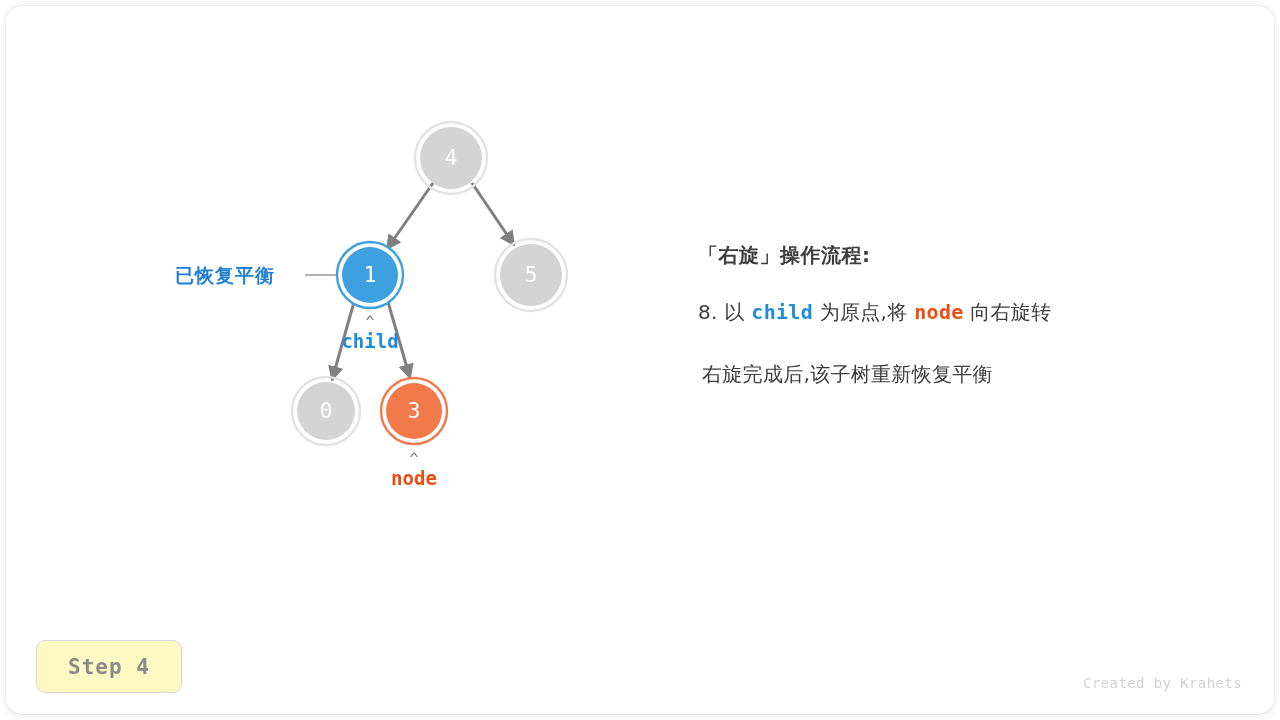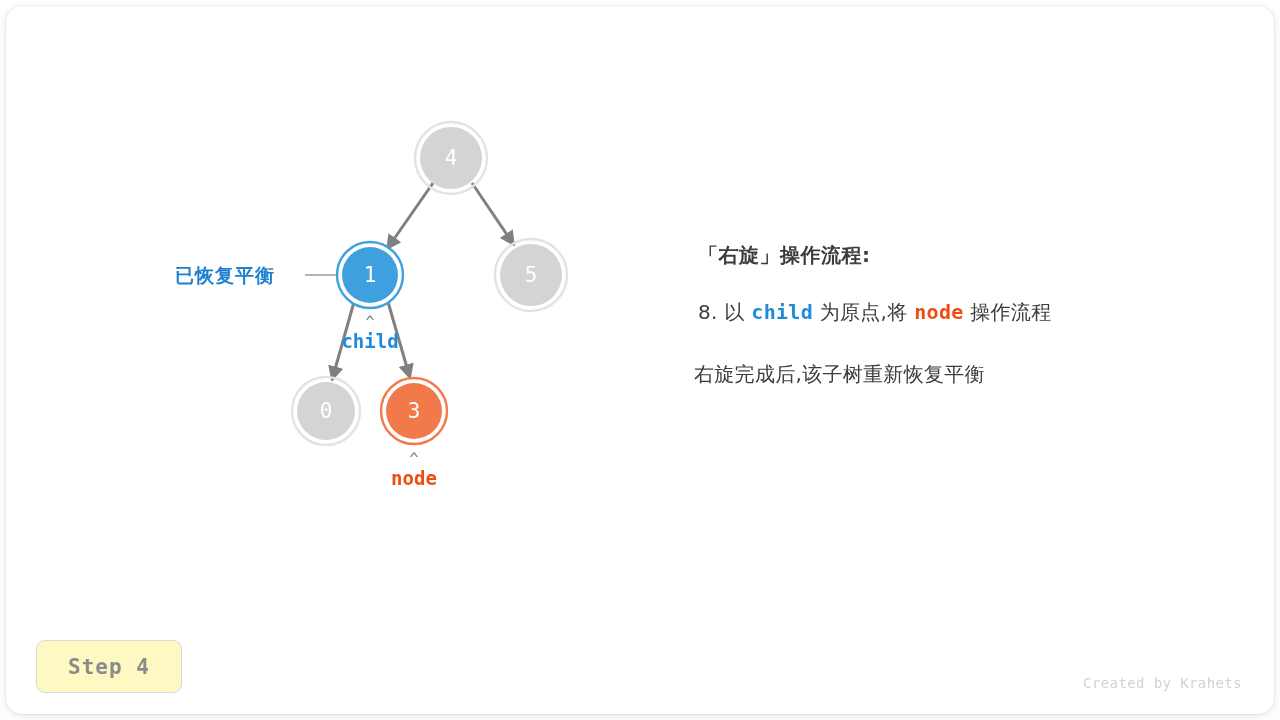--- a/index.html
+++ b/index.html
@@ -84,21 +84,21 @@
     font-weight: bold;
     color: #ec5b911;
     color: #ee4d11;
     font-size: 20px;
   }
   .note-line {
     font-family: "DejaVu Sans", "Liberation Sans", sans-serif;
     font-size: 20px;
     color: #3c3c3c;
     white-space: nowrap;
-    margin: 0 0 0 16px;
+    margin: 0 0 0 24px;
     padding-top: 26px;
     letter-spacing: 0.3px;
   }
 
   
   #step-badge {
     position: absolute;
     left: 36px;
     top: 640px;
     width: 146px;
@@ -218,21 +218,21 @@
 
     <text class="side-label" x="175" y="282">已恢复平衡</text>
   </svg>
 
   <div id="text-panel">
 
     <div class="panel-title">「右旋」操作流程:</div>
 
     <div>
       <div class="step-line">
-        <span>8. 以 </span><span class="mono-blue">child</span><span> 为原点,将 </span><span class="mono-orange">node</span><span> 操作流程</span>
+        <span>8. 以 </span><span class="mono-blue">child</span><span> 为原点,将 </span><span class="mono-orange">node</span><span> 向右旋转</span>
       </div>
     </div>
 
 
     <div class="note-line">右旋完成后,该子树重新恢复平衡</div>
   </div>
 
   <div id="step-badge">
     <span class="label">Step 4</span>
   </div>

